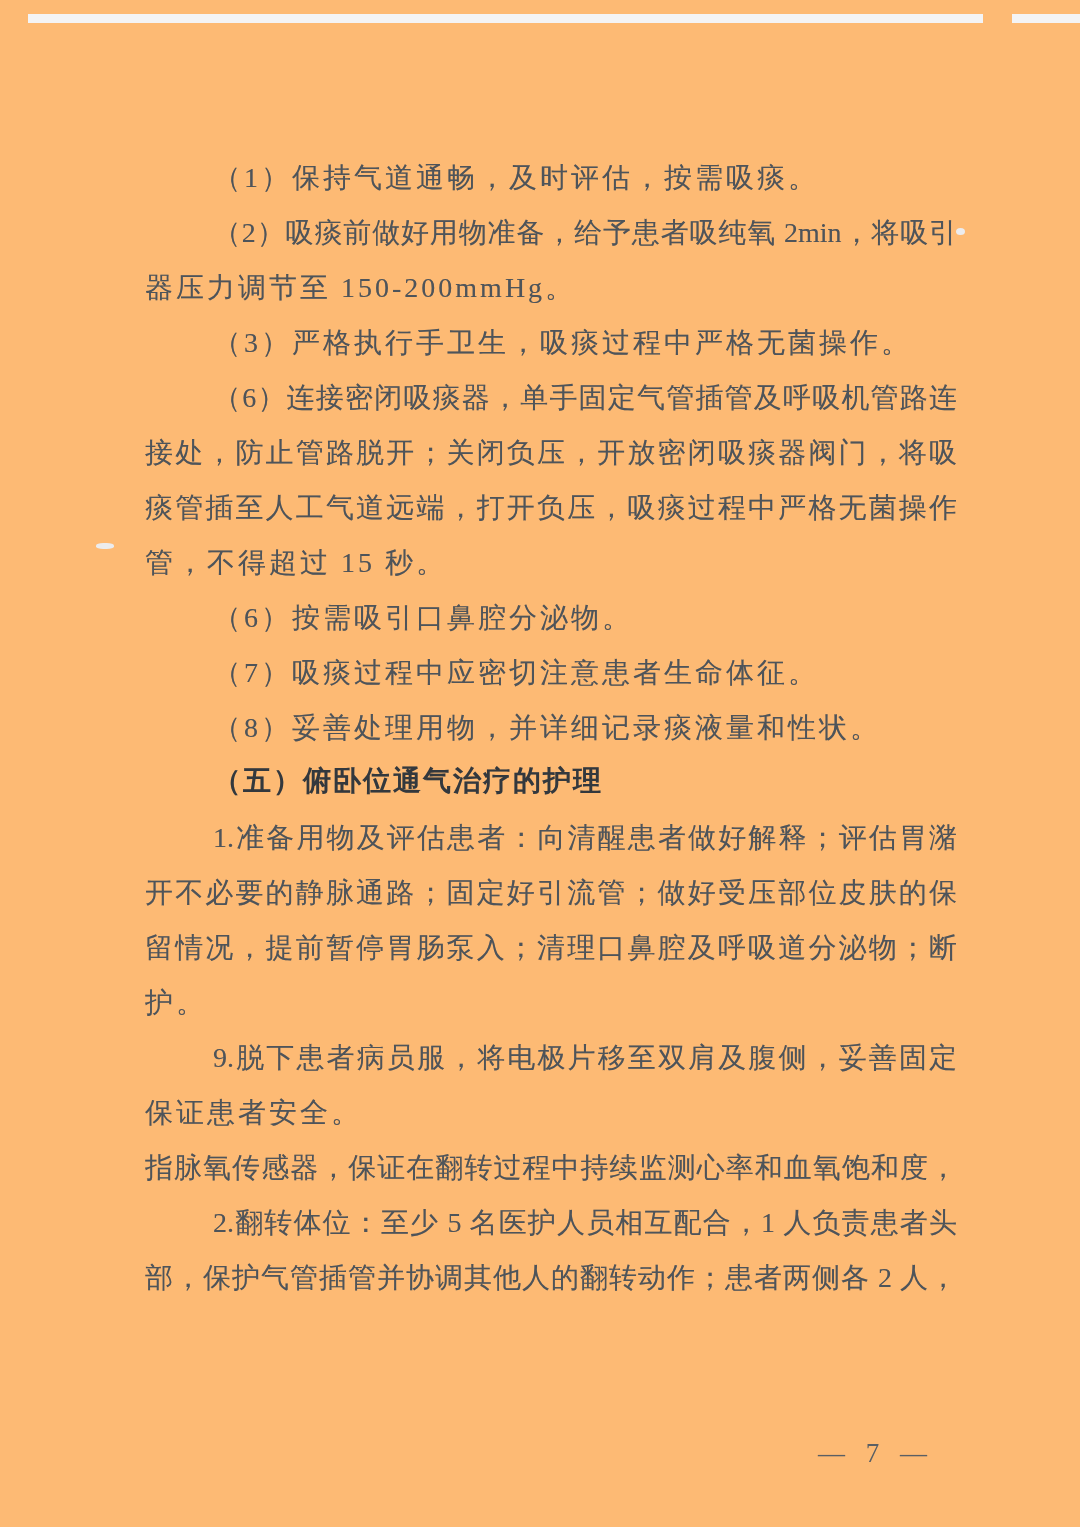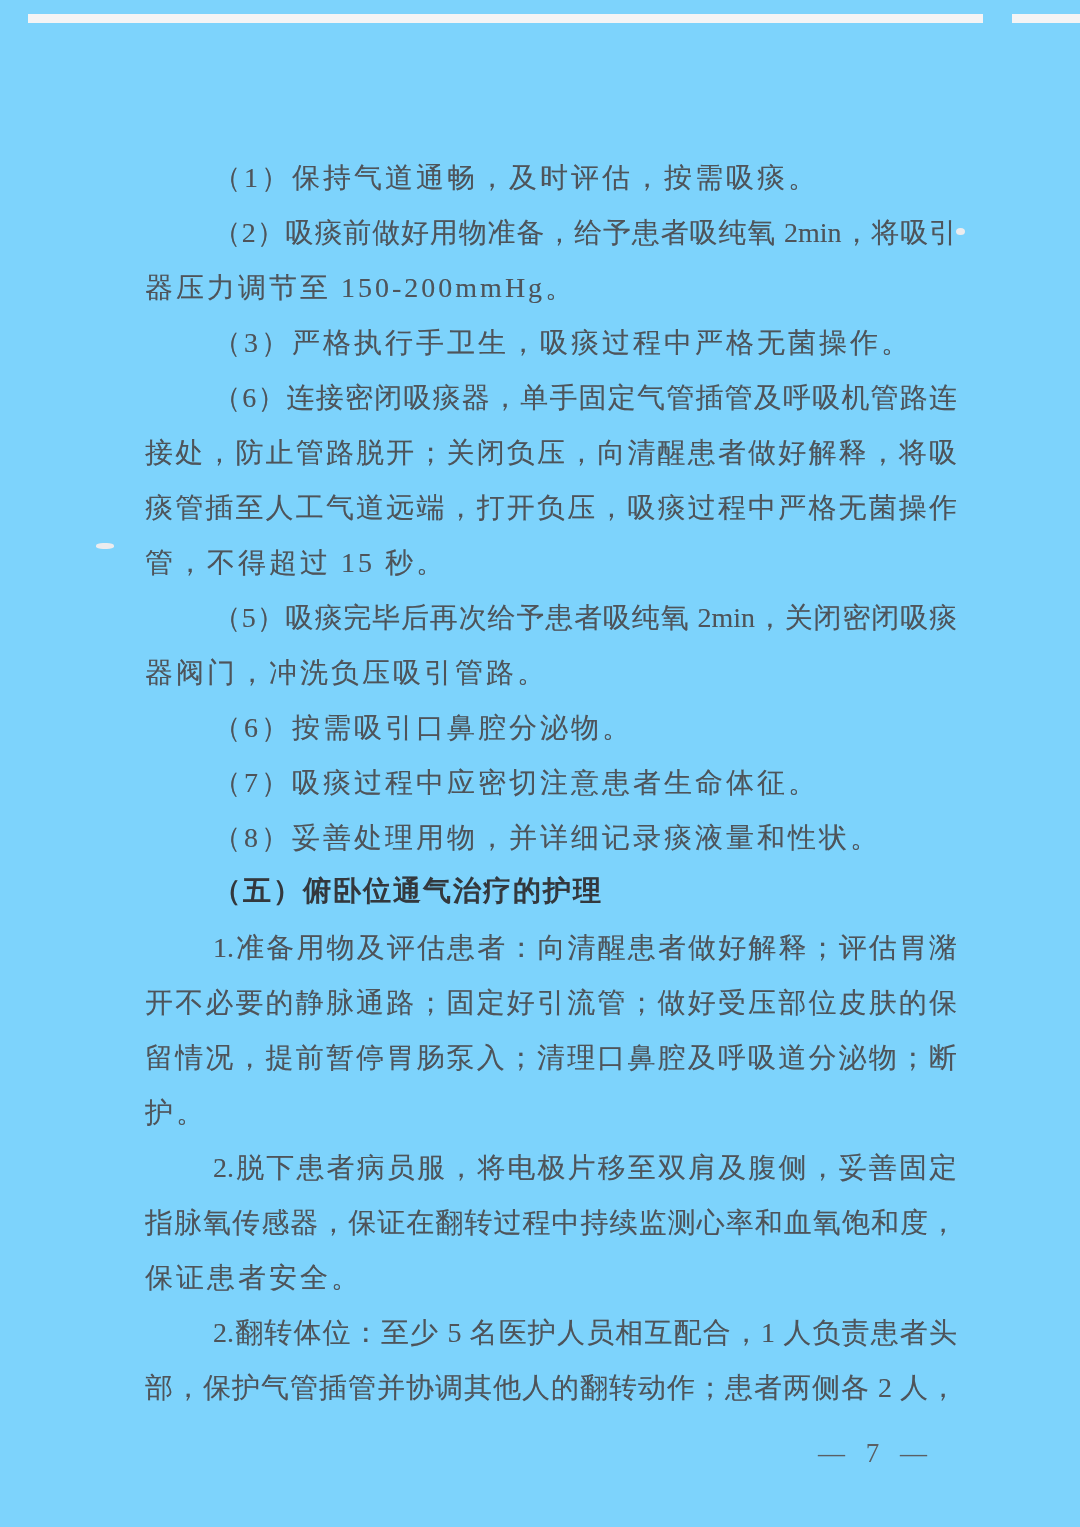--- a/index.html
+++ b/index.html
@@ -4,21 +4,21 @@
 <style>
   html, body {
     margin: 0;
     padding: 0;
     background: #ffffff;
   }
   .page {
     position: relative;
     width: 1080px;
     height: 1527px;
-    background: #7dd3fc;
+    background: #fdba74;
     overflow: hidden;
     font-family: "Liberation Serif", "DejaVu Serif", serif;
     color: #4e545a;
   }
   
   .band {
     position: absolute;
     background: #f4f4f5;
   }
   .band.b1 { top: 14px; left: 28px;  width: 955px; height: 9px; }
@@ -85,50 +85,46 @@
       </div>
       <div class="para">
         <div class="line justify first">（2）吸痰前做好用物准备，给予患者吸纯氧 2min，将吸引</div>
         <div class="line">器压力调节至 150-200mmHg。</div>
       </div>
       <div class="para">
         <div class="line first">（3）严格执行手卫生，吸痰过程中严格无菌操作。</div>
       </div>
       <div class="para">
         <div class="line justify first">（6）连接密闭吸痰器，单手固定气管插管及呼吸机管路连</div>
-        <div class="line justify">接处，防止管路脱开；关闭负压，向清醒患者做好解释，将吸</div>
+        <div class="line justify">接处，防止管路脱开；关闭负压，开放密闭吸痰器阀门，将吸</div>
         <div class="line justify">痰管插至人工气道远端，打开负压，吸痰过程中严格无菌操作</div>
         <div class="line">管，不得超过 15 秒。</div>
-      </div>
-      <div class="para">
-        <div class="line justify first">（5）吸痰完毕后再次给予患者吸纯氧 2min，关闭密闭吸痰</div>
-        <div class="line">器阀门，冲洗负压吸引管路。</div>
       </div>
       <div class="para">
         <div class="line first">（6）按需吸引口鼻腔分泌物。</div>
       </div>
       <div class="para">
         <div class="line first">（7）吸痰过程中应密切注意患者生命体征。</div>
       </div>
       <div class="para">
         <div class="line first">（8）妥善处理用物，并详细记录痰液量和性状。</div>
       </div>
       <div class="para">
         <div class="line first heading">（五）俯卧位通气治疗的护理</div>
       </div>
       <div class="para">
         <div class="line justify first">1.准备用物及评估患者：向清醒患者做好解释；评估胃潴</div>
         <div class="line justify">开不必要的静脉通路；固定好引流管；做好受压部位皮肤的保</div>
         <div class="line justify">留情况，提前暂停胃肠泵入；清理口鼻腔及呼吸道分泌物；断</div>
         <div class="line">护。</div>
       </div>
       <div class="para">
-        <div class="line justify first">2.脱下患者病员服，将电极片移至双肩及腹侧，妥善固定</div>
+        <div class="line justify first">9.脱下患者病员服，将电极片移至双肩及腹侧，妥善固定</div>
+        <div class="line">保证患者安全。</div>
         <div class="line justify">指脉氧传感器，保证在翻转过程中持续监测心率和血氧饱和度，</div>
-        <div class="line">保证患者安全。</div>
       </div>
       <div class="para">
         <div class="line justify first">2.翻转体位：至少 5 名医护人员相互配合，1 人负责患者头</div>
         <div class="line justify">部，保护气管插管并协调其他人的翻转动作；患者两侧各 2 人，</div>
       </div>
     </div>
 
   <div class="page-number">— 7 —</div>
 </div>
 

